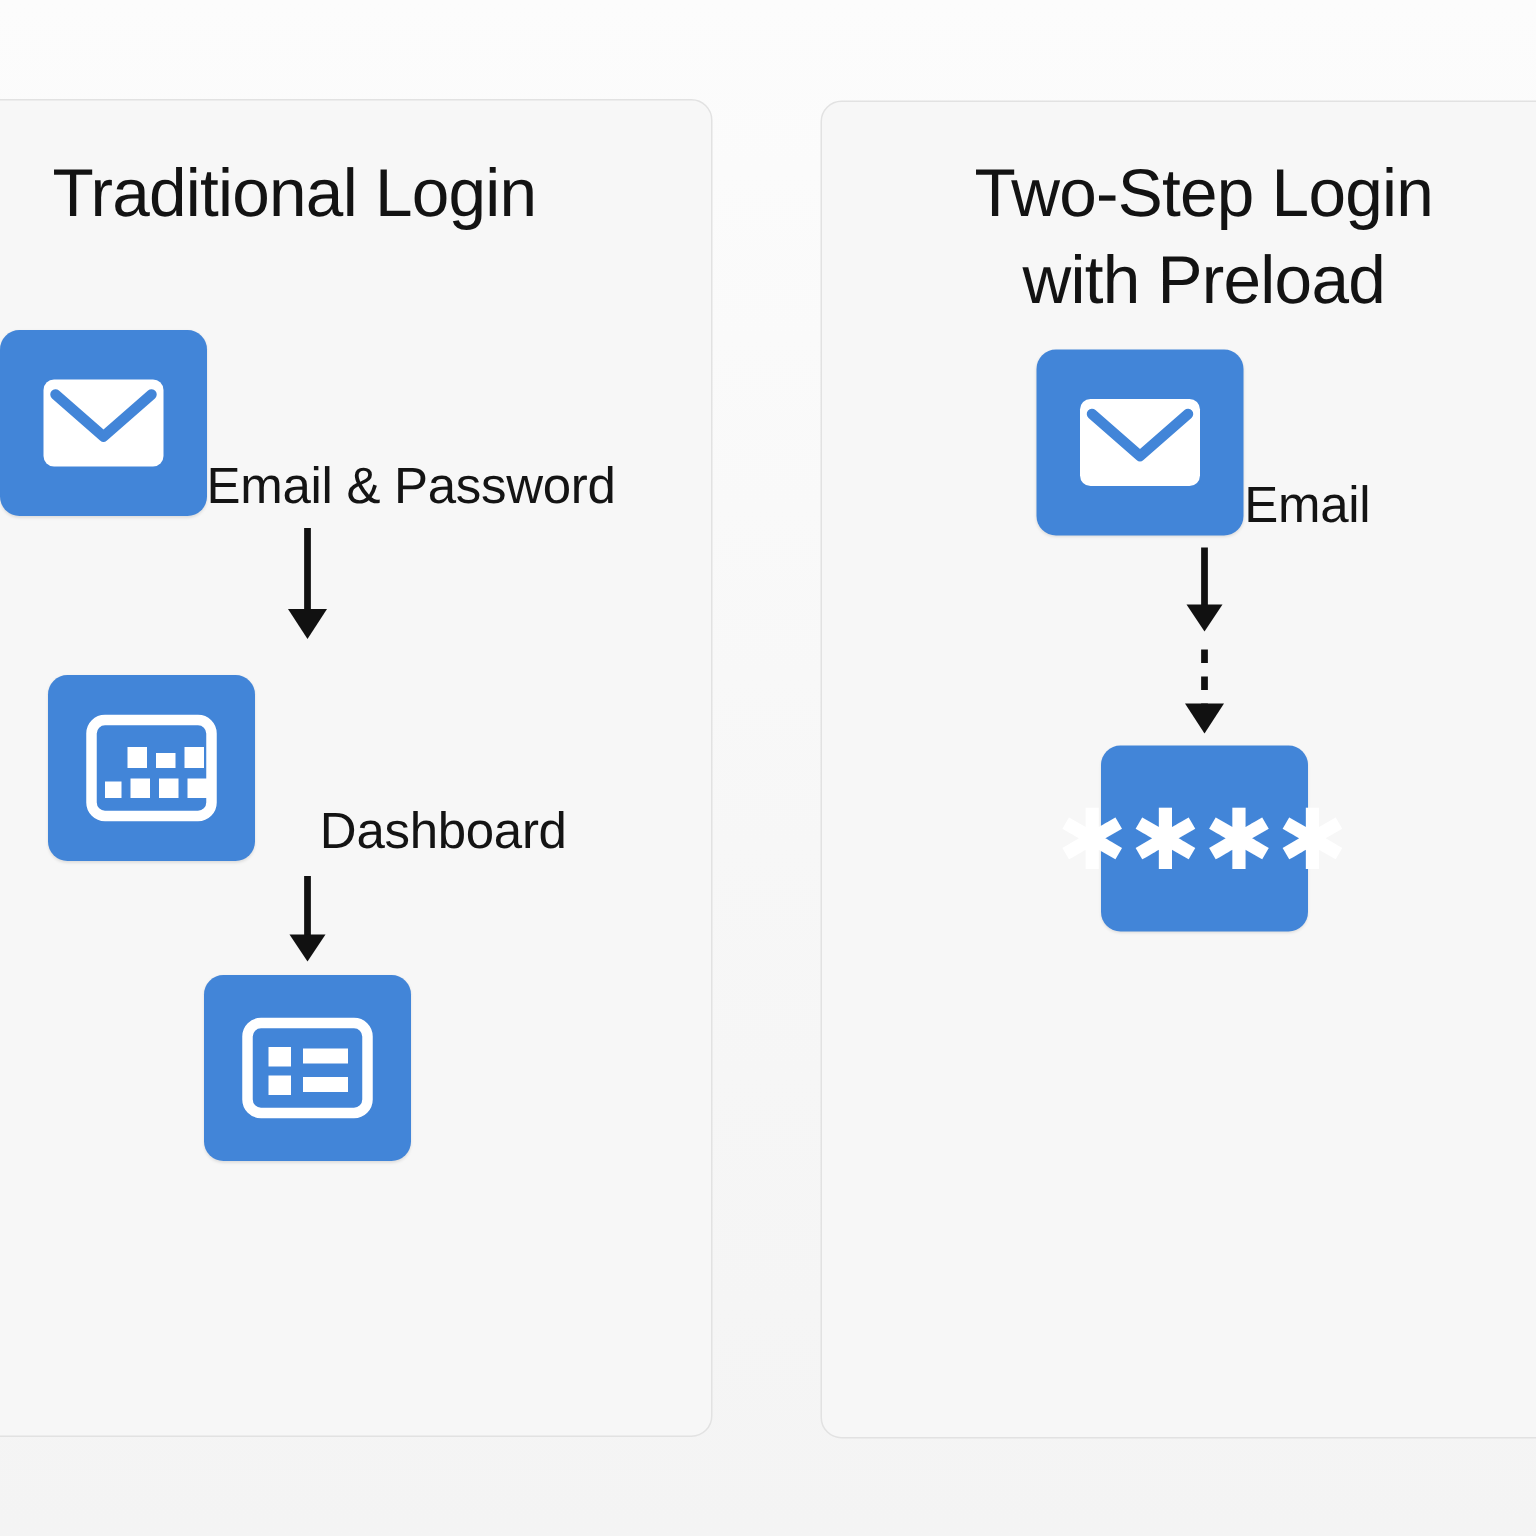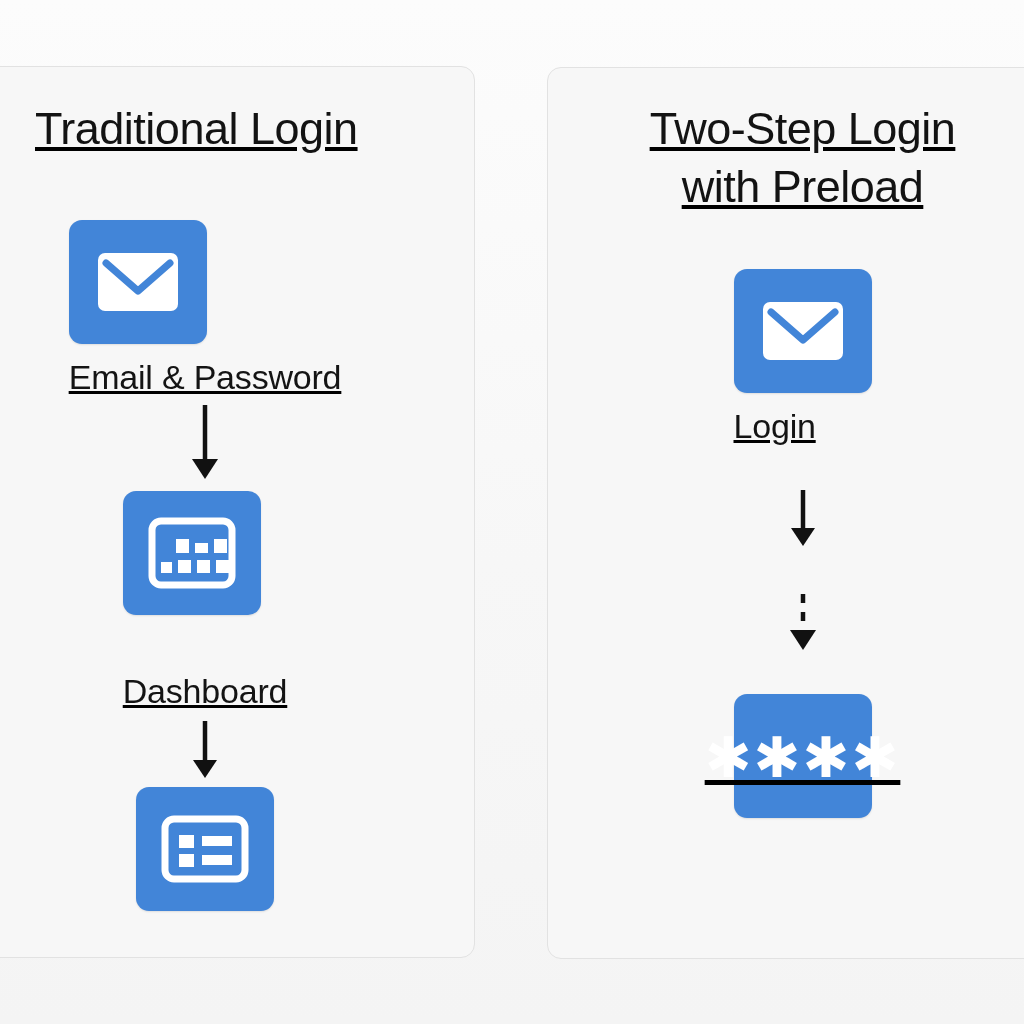--- a/index.html
+++ b/index.html
@@ -41,42 +41,40 @@
     width: 517px;
     height: 892px;
   }
 
   
   .flow {
     position: absolute;
     display: flex;
     flex-direction: column;
     align-items: center;
-    text-decoration: underline;
   }
   #flow-left  { left: 35px;  top: 100px; width: 340px; }
-  #flow-right { left: 600px; top: 100px; width: 405px; gap: 36px; }
+  #flow-right { left: 600px; top: 100px; width: 405px; }
 
   .panel-title {
     color: #131313;
     font-size: 45px;
     font-weight: 400;
     line-height: 1.28;
     letter-spacing: -0.5px;
     white-space: pre-line;
     margin: 0;
   }
   #flow-left .panel-title  { text-align: left;   align-self: flex-start; padding-left: 0px; }
   #flow-right .panel-title { text-align: center; align-self: center; }
 
   
   .node {
     display: flex;
-    flex-direction: column;
-    align-items: flex-start;
+    align-items: flex-end;
   }
   .icon-tile {
     width: 138px;
     height: 124px;
     border-radius: 13px;
     background: #4285d8;
     display: flex;
     align-items: center;
     justify-content: center;
     box-shadow: 0 1px 2px rgba(0,0,0,0.10);
@@ -126,21 +124,21 @@
         </svg>
       </div>
       <div class="node-label">Email &amp; Password</div>
     </div>
 
     <svg class="arrow" width="40" height="80" viewBox="0 0 40 80" style="margin-top:6px;">
       <line x1="20" y1="2" x2="20" y2="62" stroke="#111111" stroke-width="4.5"></line>
       <path d="M20 76 L7 56 L33 56 Z" fill="#111111"></path>
     </svg>
 
-    <div class="node" style="margin-top:8px;gap:43px;">
+    <div class="node" style="margin-top:20px;gap:43px;">
       <div class="icon-tile">
         <svg width="88" height="72" viewBox="0 0 88 72">
           <rect x="4" y="4" width="80" height="64" rx="9" fill="none" stroke="#ffffff" stroke-width="7"></rect>
           <rect x="28" y="22" width="13" height="14" fill="#ffffff"></rect>
           <rect x="47" y="26" width="13" height="10" fill="#ffffff"></rect>
           <rect x="66" y="22" width="13" height="14" fill="#ffffff"></rect>
           <rect x="13" y="45" width="11" height="11" fill="#ffffff"></rect>
           <rect x="30" y="43" width="13" height="13" fill="#ffffff"></rect>
           <rect x="49" y="43" width="13" height="13" fill="#ffffff"></rect>
           <rect x="68" y="43" width="13" height="13" fill="#ffffff"></rect>
@@ -175,21 +173,21 @@
     <div class="panel-title">Two-Step Login
 with Preload</div>
 
     <div class="node" style="margin-top:18px;">
       <div class="icon-tile">
         <svg width="86" height="64" viewBox="0 0 86 64">
           <rect x="3" y="3" width="80" height="58" rx="7" fill="#ffffff"></rect>
           <path d="M11 13 L43 41 L75 13" fill="none" stroke="#4285d8" stroke-width="7" stroke-linecap="round" stroke-linejoin="round"></path>
         </svg>
       </div>
-      <div class="node-label">Login</div>
+      <div class="node-label">Email</div>
     </div>
 
     <svg class="arrow" width="40" height="62" viewBox="0 0 40 62" style="margin-top:6px;">
       <line x1="20" y1="2" x2="20" y2="44" stroke="#111111" stroke-width="4.5"></line>
       <path d="M20 58 L8 40 L32 40 Z" fill="#111111"></path>
     </svg>
 
 
     <svg class="arrow" width="40" height="62" viewBox="0 0 40 62" style="margin-top:6px;">
       <line x1="20" y1="2" x2="20" y2="40" stroke="#111111" stroke-width="4.5" stroke-dasharray="9 9"></line>

